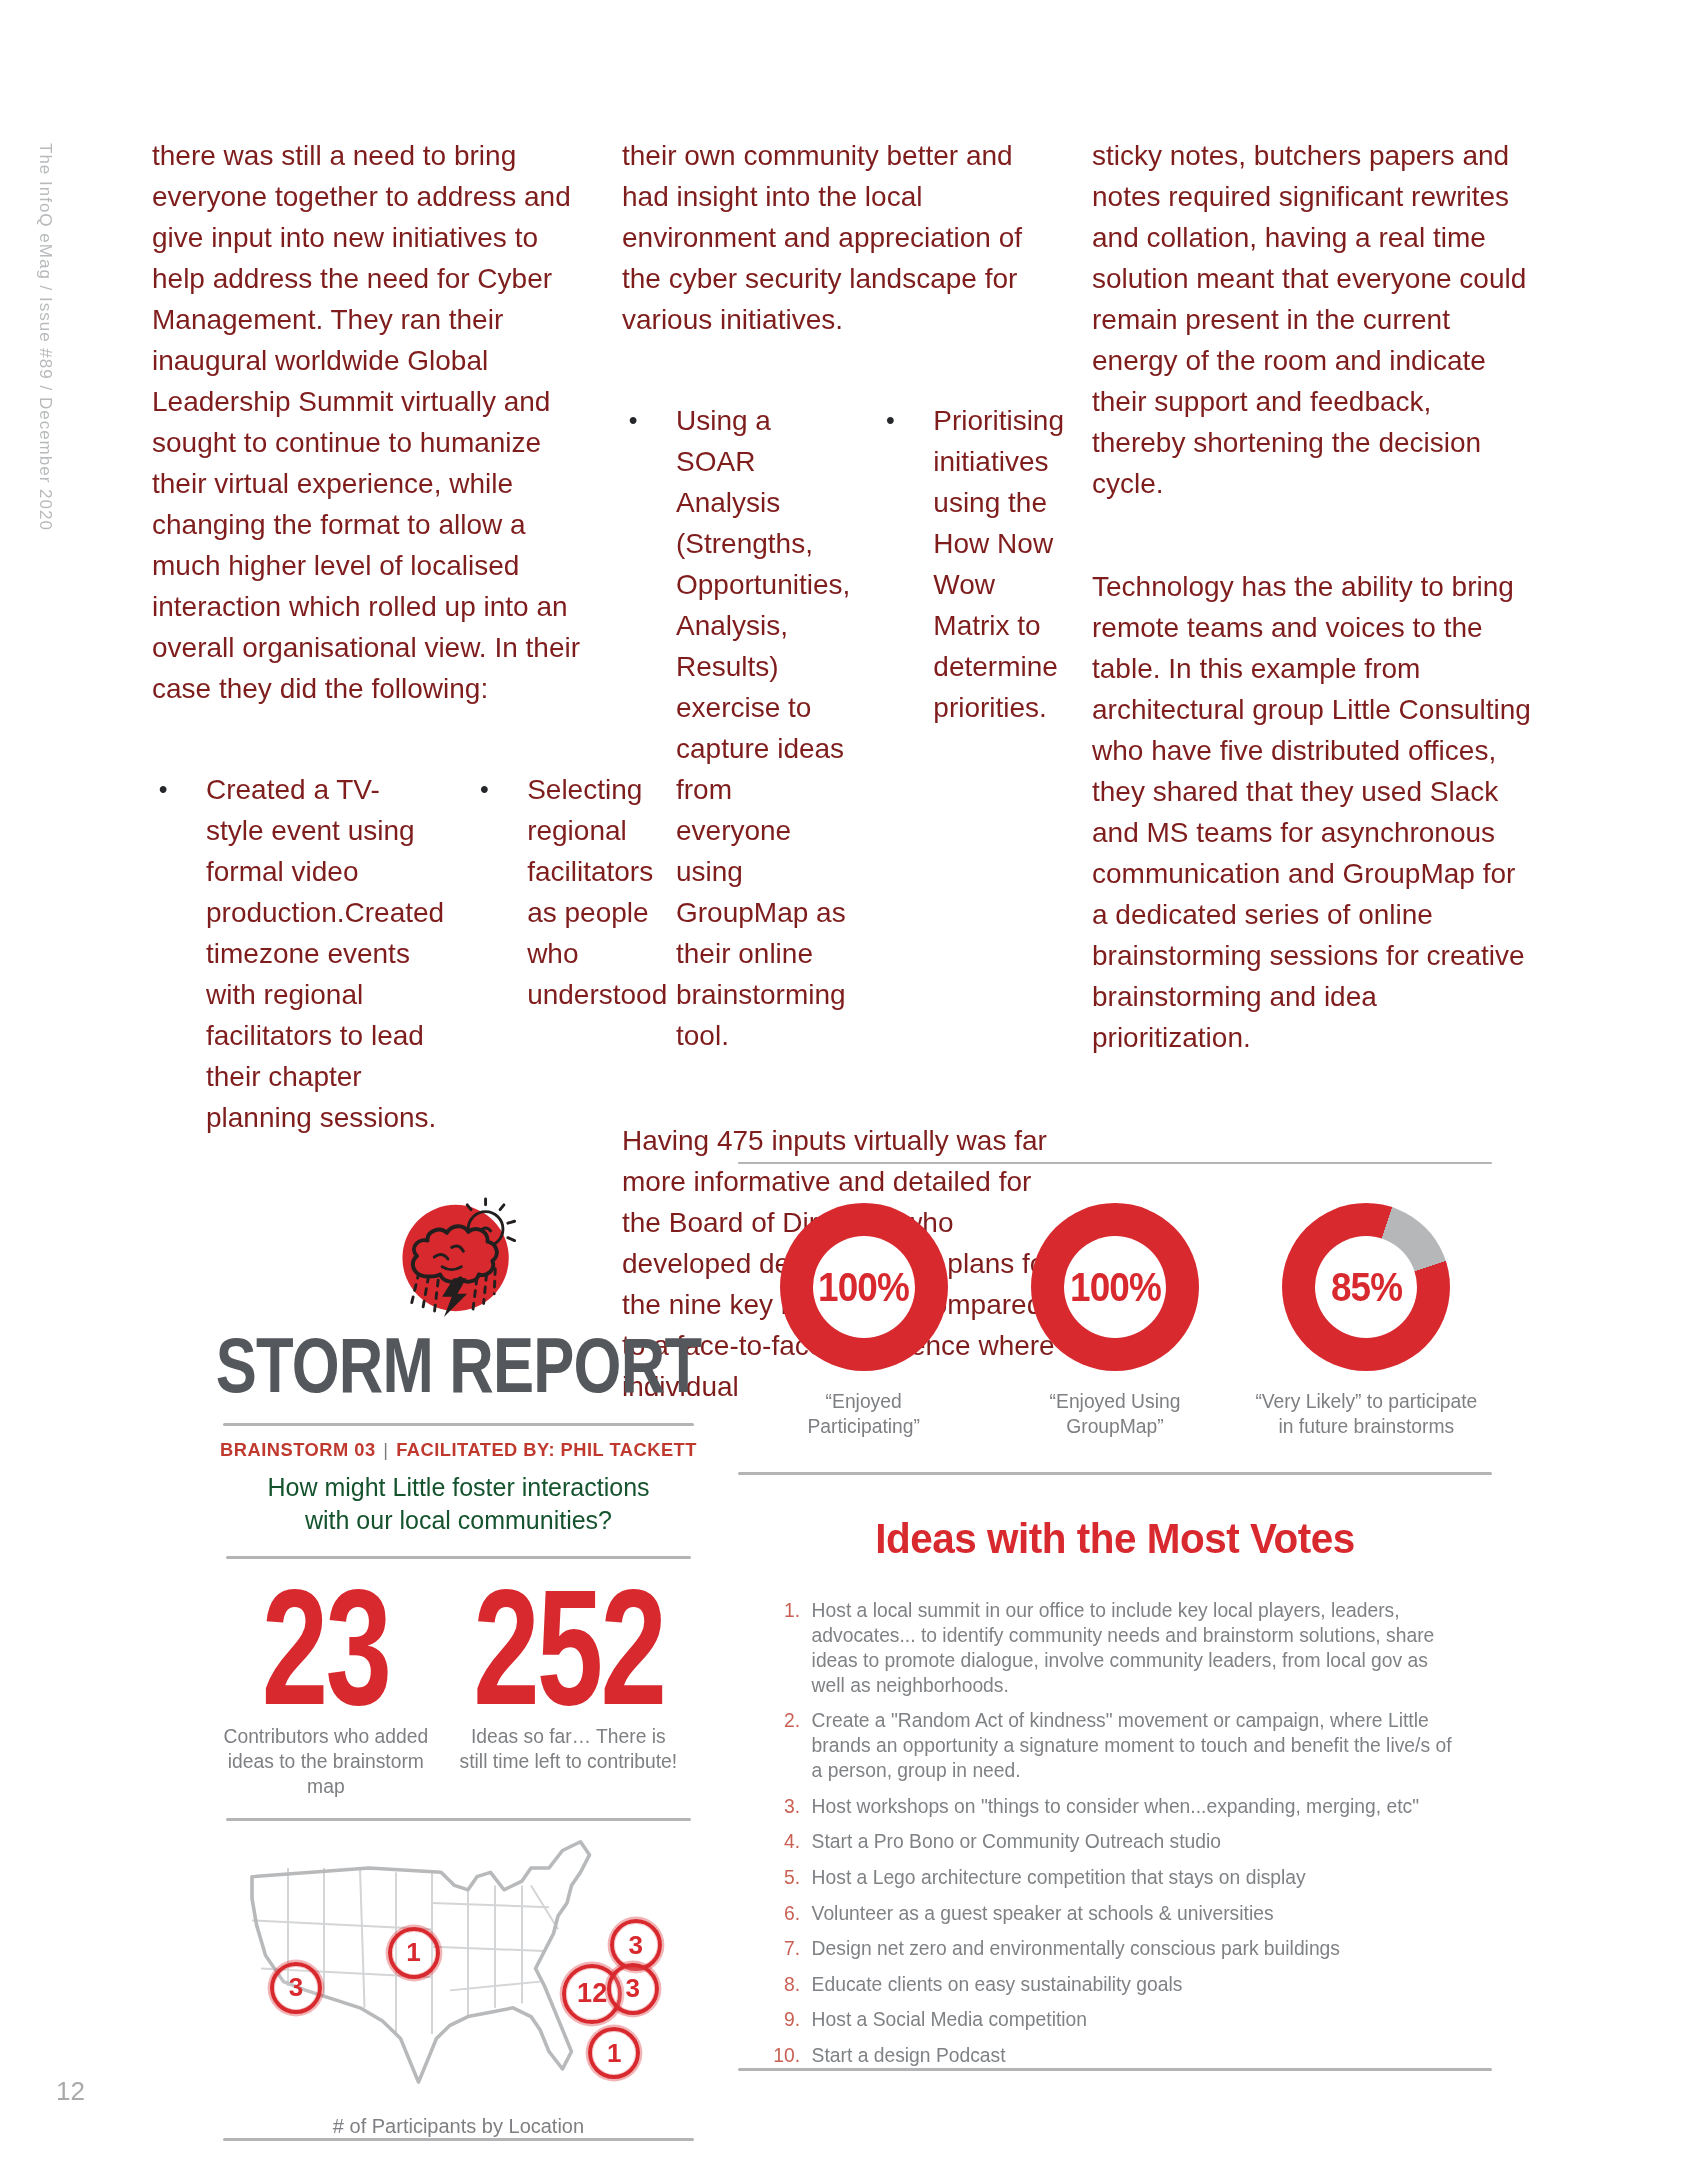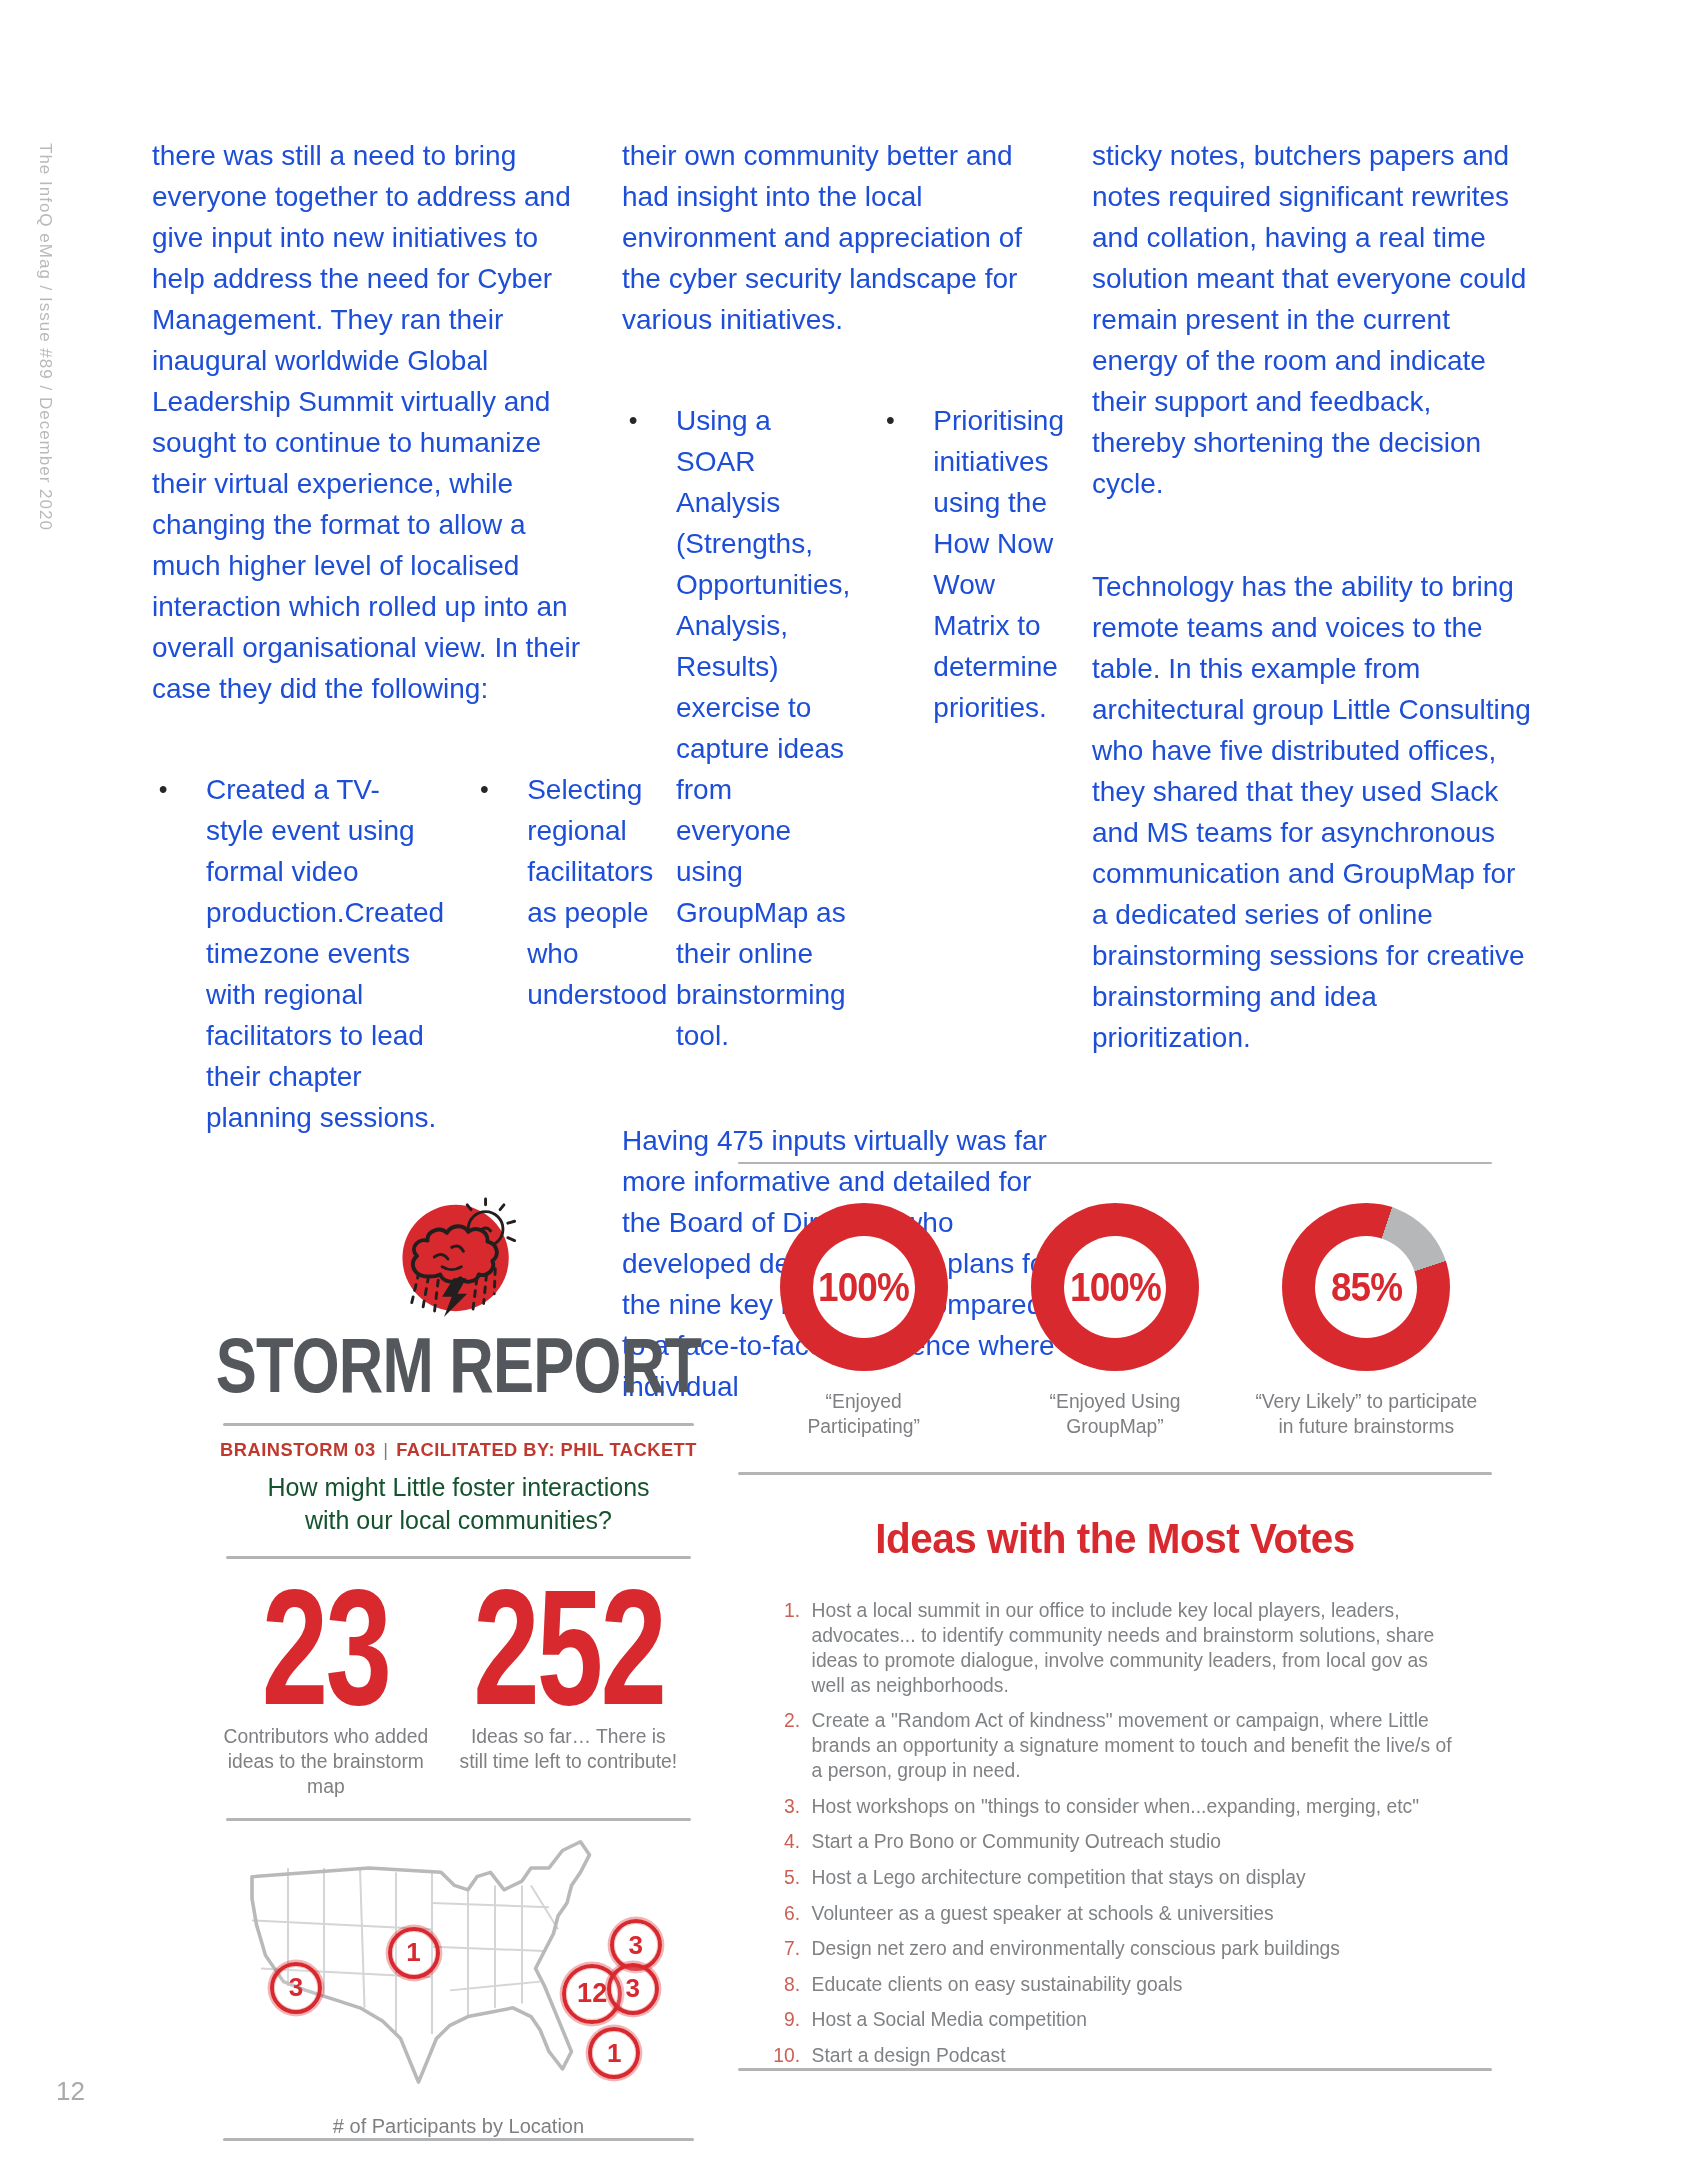--- a/index.html
+++ b/index.html
@@ -19,21 +19,21 @@
   
   .sidebar-vert{
     position:absolute;left:35px;top:143px;
     writing-mode:vertical-rl;
     font-size:17px;letter-spacing:1px;color:#b7b9bb;white-space:nowrap;
   }
   .page-number{position:absolute;left:56px;top:2076px;font-size:26px;color:#a8aaac;}
 
   
   .columns{position:absolute;left:152px;top:135px;width:1383px;display:flex;gap:30px;}
-  .col{width:440px;font-size:28px;line-height:41px;color:#1d4ed8;}
+  .col{width:440px;font-size:28px;line-height:41px;color:#7f1d1d;}
   .col p + p{margin-top:62px;}
   .bullets{margin-top:60px;display:flex;flex-direction:row;gap:29px;list-style:none;}
   .bullets li{position:relative;padding-left:54px;}
   .bullets li::before{content:"•";position:absolute;left:6.8px;top:0;font-size:25px;color:#26272a;}
 
   
   .infographic{position:absolute;left:216px;top:1147px;width:1276px;display:flex;align-items:flex-end;}
   .ig-left{width:485px;height:872px;display:flex;flex-direction:column;align-items:center;}
   .ig-right{margin-left:37px;width:755px;height:922px;display:flex;flex-direction:column;}
   .rline{height:2.9px;width:100%;background:var(--line-grey);border-radius:1.9px;opacity:.8;flex:none;}

